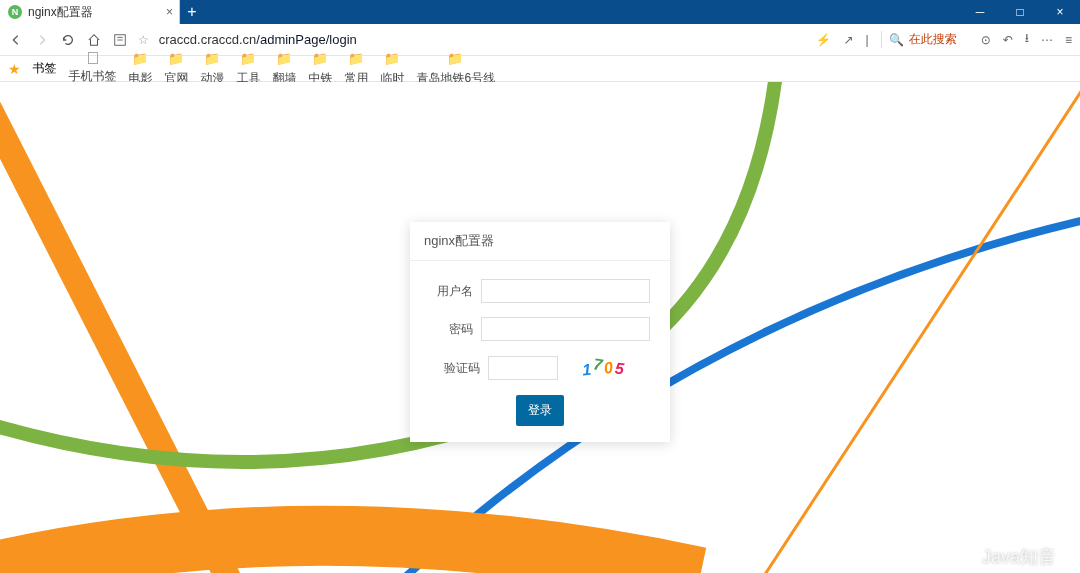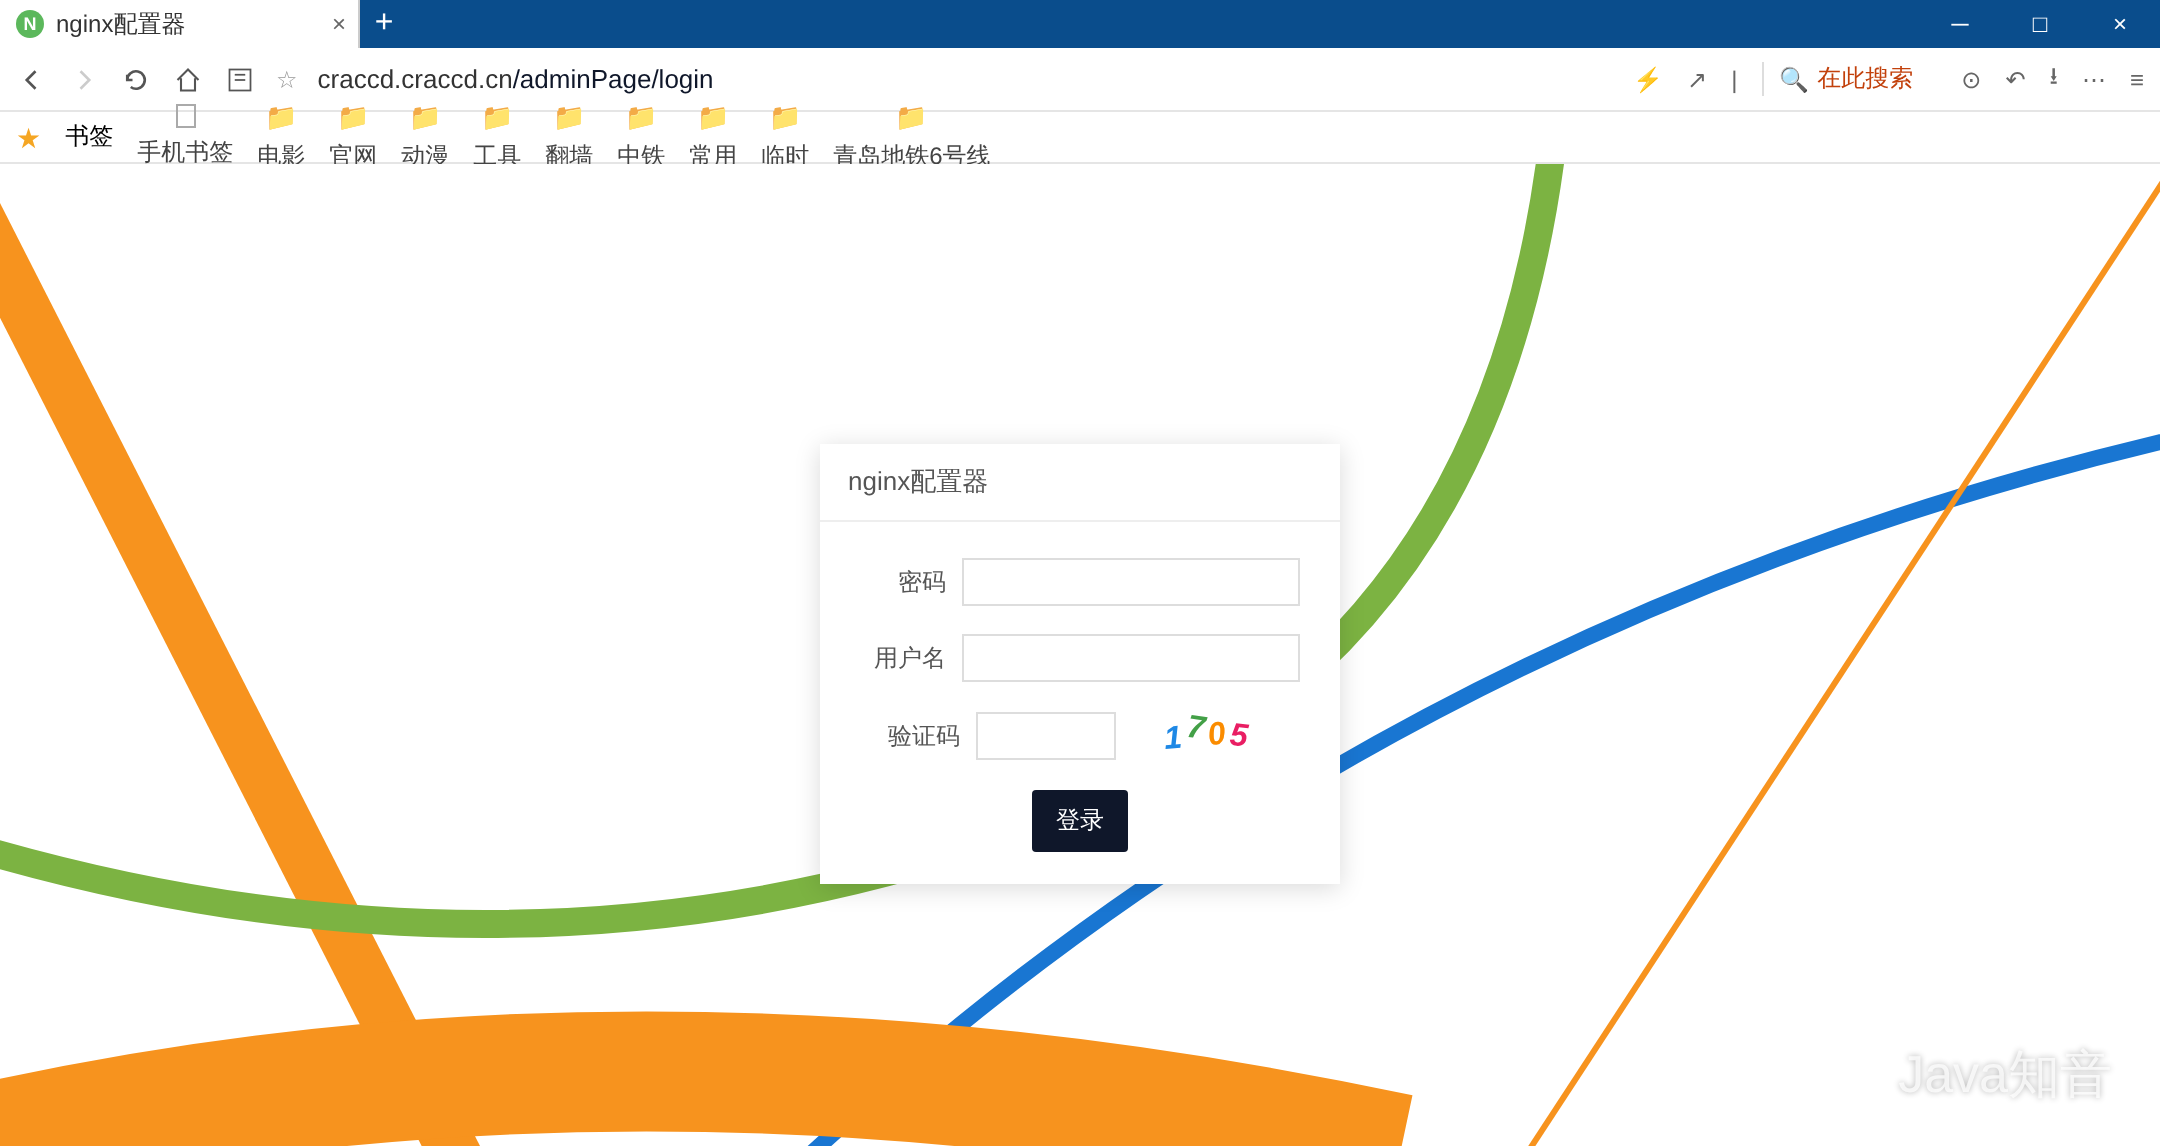--- a/index.html
+++ b/index.html
@@ -42,24 +42,24 @@
     .login-body { padding: 18px 20px 16px; }
     .form-row { display: flex; align-items: center; margin-bottom: 14px; }
     .form-label { width: 50px; text-align: right; font-size: 12px; color: #555; margin-right: 8px; }
     .form-input { flex: 1; height: 24px; border: 1px solid #ddd; padding: 0 6px; font-size: 12px; }
     .captcha-input { width: 70px; height: 24px; border: 1px solid #ddd; padding: 0 6px; font-size: 12px; }
     .captcha-img { margin-left: 6px; width: 80px; height: 26px; display: flex; align-items: center; justify-content: center; font-size: 16px; font-style: italic; font-weight: bold; letter-spacing: 2px; }
     .captcha-img span:nth-child(1){ color:#1e88e5; transform: rotate(-5deg) translateY(2px); display:inline-block;}
     .captcha-img span:nth-child(2){ color:#43a047; transform: rotate(8deg) translateY(-3px); display:inline-block;}
     .captcha-img span:nth-child(3){ color:#fb8c00; transform: rotate(-8deg); display:inline-block;}
     .captcha-img span:nth-child(4){ color:#e91e63; transform: rotate(6deg) translateY(1px); display:inline-block;}
-    .login-btn { display: block; margin: 8px auto 0; background: #0f172a; color: #fff; border: none; padding: 7px 12px; font-size: 12px; border-radius: 2px; }
-
-    
-    .watermark { position: absolute; right: 24px; bottom: 18px; display: flex; align-items: flex-end; gap: 6px; color: rgba(255,255,255,0.75); text-shadow: 0 0 3px rgba(0,0,0,0.3); font-size: 26px; }
+    .login-btn { display: block; margin: 8px auto 0; background: #0369a1; color: #fff; border: none; padding: 7px 12px; font-size: 12px; border-radius: 2px; }
+
+    
+    .watermark { position: absolute; right: 24px; bottom: 4px; display: flex; align-items: flex-end; gap: 6px; color: rgba(255,255,255,0.75); text-shadow: 0 0 3px rgba(0,0,0,0.3); font-size: 18px; }
     .wm-icon { width: 22px; height: 22px; border: 2px solid rgba(255,255,255,0.7); border-radius: 50%; position: relative; }
     .wm-icon::before, .wm-icon::after { content:""; position:absolute; width:4px; height:4px; background:rgba(255,255,255,0.7); border-radius:50%; top:6px; }
     .wm-icon::before { left:4px; } .wm-icon::after { right:4px; }
   </style>
 </head>
 <body>
 
 <div class="browser-chrome">
   <div class="tab-bar">
     <div class="tab">
@@ -177,26 +177,26 @@
     <path d="M -50 330 Q 250 430 520 330 Q 760 250 780 -50" stroke="#7cb342" stroke-width="14" fill="none"></path>
     <path d="M 400 500 Q 700 220 1120 130" stroke="#1976d2" stroke-width="8" fill="none"></path>
     <path d="M 760 500 L 1120 -50" stroke="#f7931e" stroke-width="3" fill="none"></path>
     <path d="M -50 500 Q 300 410 700 495" stroke="#f7931e" stroke-width="60" fill="none"></path>
   </svg>
 
   <div class="login-box">
     <div class="login-title">nginx配置器</div>
     <div class="login-body">
       <div class="form-row">
+        <label class="form-label">用户名</label>
+        <input class="form-input" type="text" style="">
+      </div>
+      <div class="form-row">
         <label class="form-label">密码</label>
         <input class="form-input" type="password" style="">
-      </div>
-      <div class="form-row">
-        <label class="form-label">用户名</label>
-        <input class="form-input" type="text" style="">
       </div>
       <div class="form-row">
         <label class="form-label">验证码</label>
         <input class="captcha-input" type="text" style="">
         <div class="captcha-img">
             <span>1</span>
             <span>7</span>
             <span>0</span>
             <span>5</span>
           </div>

